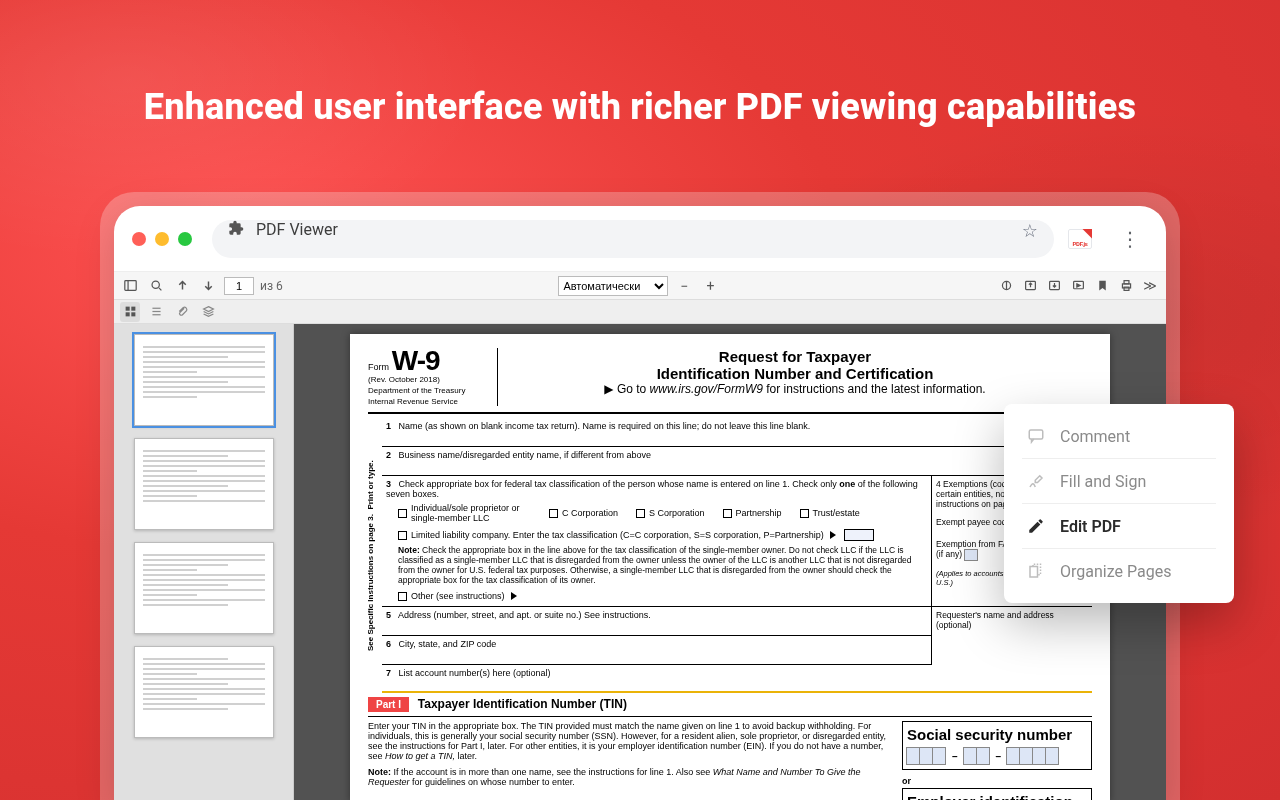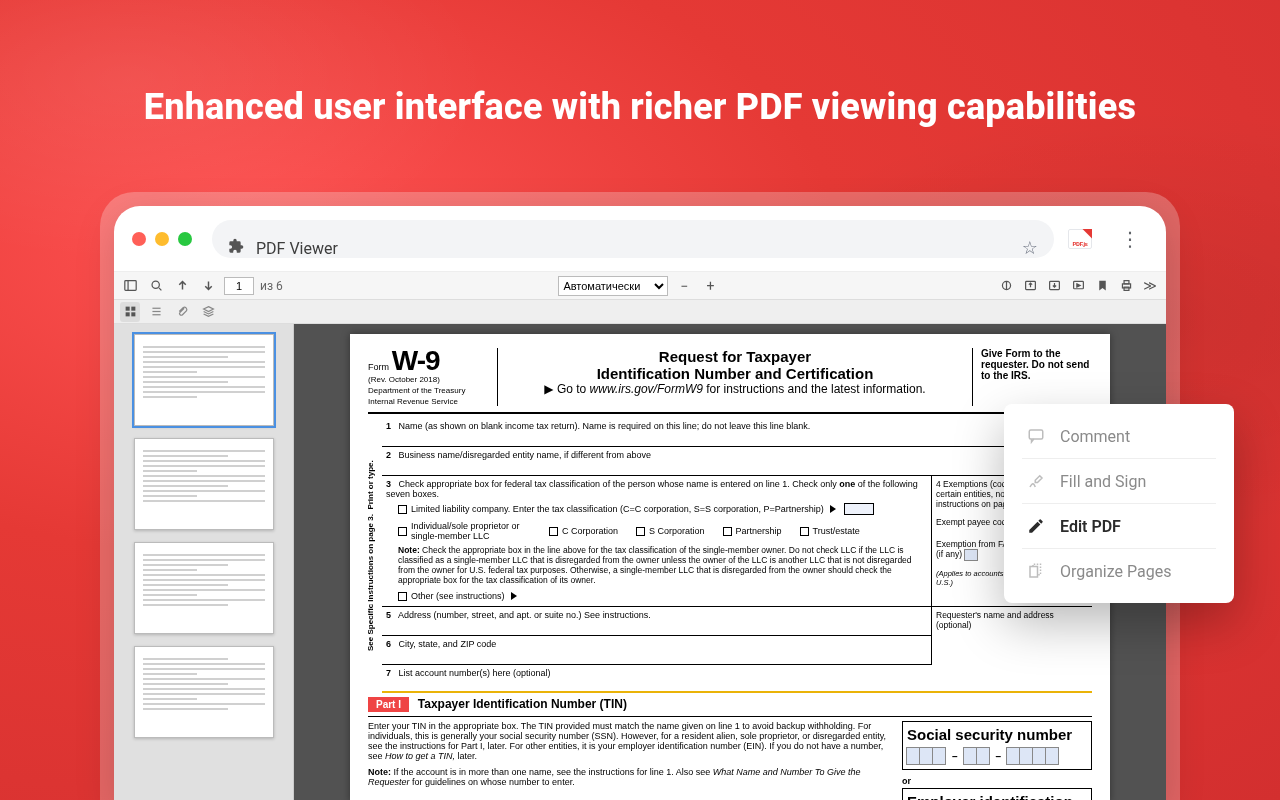--- a/index.html
+++ b/index.html
@@ -56,21 +56,21 @@
     display:flex; align-items:center;
     padding: 0 18px;
     gap: 14px;
     border-bottom: 1px solid #eee;
   }
   .traffic { display:flex; gap:9px; margin-right:6px; }
   .dot { width:14px; height:14px; border-radius:50%; }
   .dot.r{background:#ff5f57;} .dot.y{background:#febc2e;} .dot.g{background:#28c840;}
   .addr {
     flex:1; height:38px; background:#f3f4f6; border-radius:20px;
-    display:flex; align-items:flex-end; padding:0 16px; gap:12px; color:#4b5563;
+    display:flex; align-items:flex-start; padding:0 16px; gap:12px; color:#4b5563;
   }
   .addr .puzzle { color:#555; }
   .addr .title { font-size:16px; color:#3d3d3d; }
   .addr .spacer { flex:1; }
   .star { color:#6b7280; font-size:18px; }
   .pdfjs {
     width:24px; height:20px; position:relative;
     background:linear-gradient(#fff,#fff);
     border:1px solid #e5e7eb; border-radius:2px;
   }
@@ -402,63 +402,62 @@
               <span class="rev">Department of the Treasury</span><br>
               <span class="rev">Internal Revenue Service</span>
             </div>
             <div class="fh-center">
               <div class="t1">Request for Taxpayer</div>
               <div class="t1">Identification Number and Certification</div>
               <div class="link">
                 <span>▶ Go to </span><span class="url">www.irs.gov/FormW9</span><span> for instructions and the latest information.</span>
               </div>
             </div>
-            <div class="fh-right">Give Form to the requester. Do not send to the IRS.</div>
           </div>
 
           <div class="main-left-block">
             <div class="side-vertical">
               <span>See Specific Instructions on page 3.</span>&nbsp;&nbsp;<b>Print or type.</b>
             </div>
 
             <div class="form-row"><span class="num">1</span> <span>Name (as shown on blank income tax return). Name is required on this line; do not leave this line blank.</span><div style="height:12px;"></div></div>
             <div class="form-row"><span class="num">2</span> <span>Business name/disregarded entity name, if different from above</span><div style="height:12px;"></div></div>
 
             <div class="form-grid">
               <div class="left">
                 <div class="form-row" style="border-bottom:none;">
                   <span class="num">3</span> <span>Check appropriate box for federal tax classification of the person whose name is entered on line 1. Check only </span><b>one</b><span> of the following seven boxes.</span>
                   <div class="chk-row">
                     <div class="chk">
                         <span class="box"></span>
+                        <span style="max-width:120px;">Individual/sole proprietor or single-member LLC</span>
+                      </div>
+                    <div class="chk">
+                        <span class="box"></span>
+                        <span>C Corporation</span>
+                      </div>
+                    <div class="chk">
+                        <span class="box"></span>
+                        <span>S Corporation</span>
+                      </div>
+                    <div class="chk">
+                        <span class="box"></span>
+                        <span>Partnership</span>
+                      </div>
+                    <div class="chk">
+                        <span class="box"></span>
+                        <span>Trust/estate</span>
+                      </div>
+                  </div>
+                  <div class="chk-row">
+                    <div class="chk">
+                        <span class="box"></span>
                         <span>Limited liability company. Enter the tax classification (C=C corporation, S=S corporation, P=Partnership)</span>
                         <span class="play"></span>
                         <span class="tiny-input"></span>
-                      </div>
-                  </div>
-                  <div class="chk-row">
-                    <div class="chk">
-                        <span class="box"></span>
-                        <span style="max-width:120px;">Individual/sole proprietor or single-member LLC</span>
-                      </div>
-                    <div class="chk">
-                        <span class="box"></span>
-                        <span>C Corporation</span>
-                      </div>
-                    <div class="chk">
-                        <span class="box"></span>
-                        <span>S Corporation</span>
-                      </div>
-                    <div class="chk">
-                        <span class="box"></span>
-                        <span>Partnership</span>
-                      </div>
-                    <div class="chk">
-                        <span class="box"></span>
-                        <span>Trust/estate</span>
                       </div>
                   </div>
                   <div style="padding:2px 0 2px 12px; font-size:8.5px;"><b>Note:</b><span> Check the appropriate box in the line above for the tax classification of the single-member owner.  Do not check LLC if the LLC is classified as a single-member LLC that is disregarded from the owner unless the owner of the LLC is another LLC that is not disregarded from the owner for U.S. federal tax purposes. Otherwise, a single-member LLC that is disregarded from the owner should check the appropriate box for the tax classification of its owner.</span></div>
                   <div class="chk-row" style="border-top:0;">
                     <div class="chk">
                         <span class="box"></span>
                         <span>Other (see instructions)</span>
                         <span class="play"></span>
                       </div>
                   </div>

